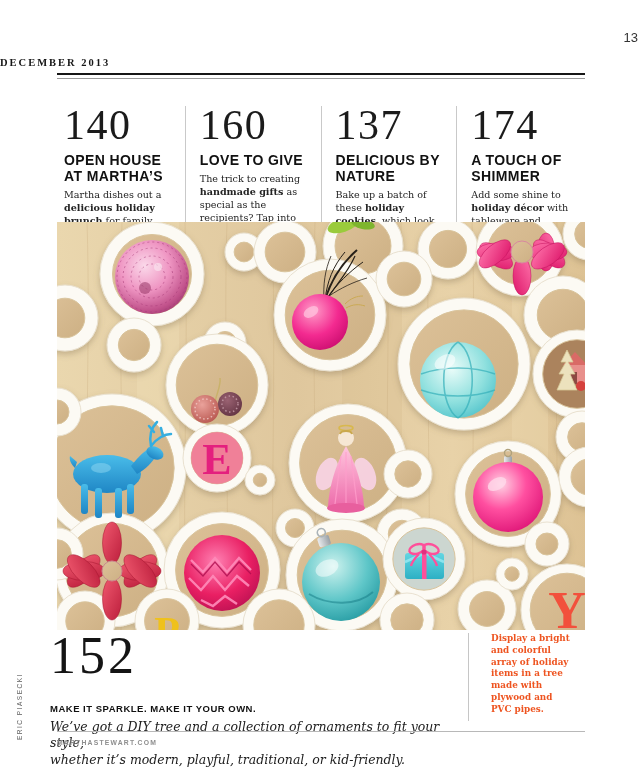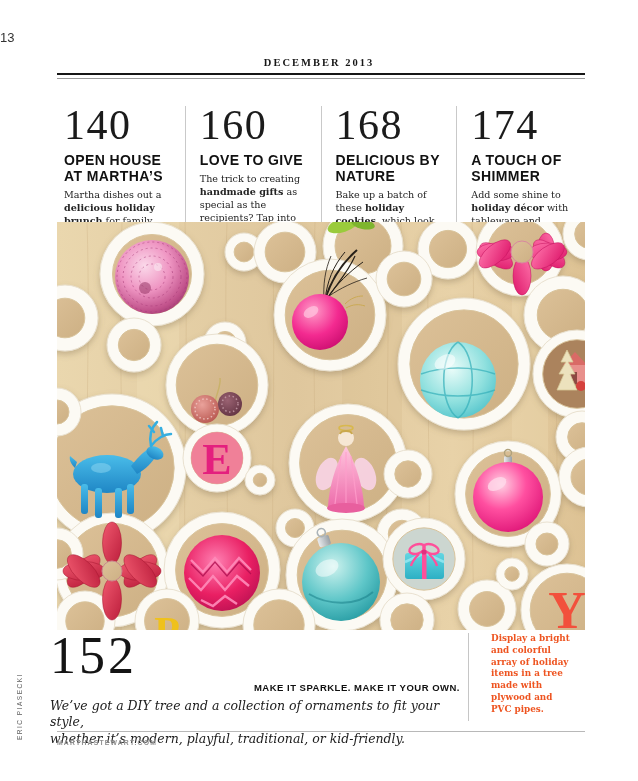--- a/index.html
+++ b/index.html
@@ -2,25 +2,25 @@
 <html><head>
 <meta charset="utf-8">
 <style>
   * { margin:0; padding:0; box-sizing:border-box; }
   html,body { background:#ffffff; }
   .page {
     position:relative; width:638px; height:781px; background:#ffffff;
     font-family:"Liberation Sans", sans-serif; color:#1c1c1c; overflow:hidden;
   }
   .page-number {
-    position:absolute; top:30px; left:0; width:100%; text-align:left;
+    position:absolute; top:30px; left:0; width:100%; text-align:right;
     font-size:13px; color:#333;
   }
   .issue-date {
-    position:absolute; top:57px; left:0; width:100%; text-align:center;
+    position:absolute; top:57px; left:0; width:100%; text-align:left;
     font-family:"Liberation Serif", serif; font-weight:bold; font-size:10.5px;
     letter-spacing:2px; color:#161616;
   }
   .top-rule {
     position:absolute; top:73px; left:57px; width:528px; height:6px;
     border-top:2.5px solid #161616; border-bottom:1px solid #9b9b9b;
   }
   .toc { position:absolute; top:106px; left:64px; width:528px; display:flex; }
   .toc-col { flex:1 1 0; padding-right:12px; }
   .toc-col + .toc-col { border-left:1px solid #c9c9c9; padding-left:14px; }
@@ -45,21 +45,21 @@
     position:absolute; left:16px; top:740px; transform:rotate(-90deg);
     transform-origin:0 0; font-size:6.5px; letter-spacing:1.5px; color:#5c5c5c;
     white-space:nowrap;
   }
   .feature { position:absolute; left:50px; top:633px; width:410px; }
   .feature-number {
     font-family:"Liberation Serif", serif; font-size:52px; line-height:0.88;
     letter-spacing:3px; color:#141414; font-weight:400;
   }
   .feature-heading {
-    margin-top:3px; font-size:9.5px; font-weight:bold; letter-spacing:0.5px; color:#101010;text-align:right;
+    margin-top:24px; font-size:9.5px; font-weight:bold; letter-spacing:0.5px; color:#101010;
   }
   .feature-body {
     margin-top:5px; font-family:"DejaVu Serif", serif; font-size:12.5px;
     line-height:1.32; color:#202020; white-space:pre-line;font-style:italic;
   }
   .caption {
     position:absolute; left:468px; top:633px; width:106px; min-height:88px;
     border-left:1px solid #c6c6c6; padding-left:22px;
     font-family:"DejaVu Serif", serif; font-weight:bold; font-size:8.8px;
     line-height:1.34; color:#ee5420;
@@ -87,21 +87,21 @@
       <div class="toc-number">140</div>
       <div class="toc-heading">OPEN HOUSE AT MARTHA’S</div>
       <div class="toc-body"><span>Martha dishes out a </span><strong>delicious holiday brunch</strong><span> for family and friends. The pièce de résistance: a country ham.</span></div>
     </div>
     <div class="toc-col">
       <div class="toc-number">160</div>
       <div class="toc-heading">LOVE TO GIVE</div>
       <div class="toc-body"><span>The trick to creating </span><strong>handmade gifts</strong><span> as special as the recipients? Tap into your passion with one of our eight ideas.</span></div>
     </div>
     <div class="toc-col">
-      <div class="toc-number">168</div>
+      <div class="toc-number">137</div>
       <div class="toc-heading">DELICIOUS BY NATURE</div>
       <div class="toc-body"><span>Bake up a batch of these </span><strong>holiday cookies</strong><span>, which look like they were plucked out of a snowy woodland scene.</span></div>
     </div>
     <div class="toc-col">
       <div class="toc-number">174</div>
       <div class="toc-heading">A TOUCH OF SHIMMER</div>
       <div class="toc-body"><span>Add some shine to </span><strong>holiday décor</strong><span> with table­ware and greenery in subtle tones of gold, brass, and silver.</span></div>
     </div>
   </div>
 

